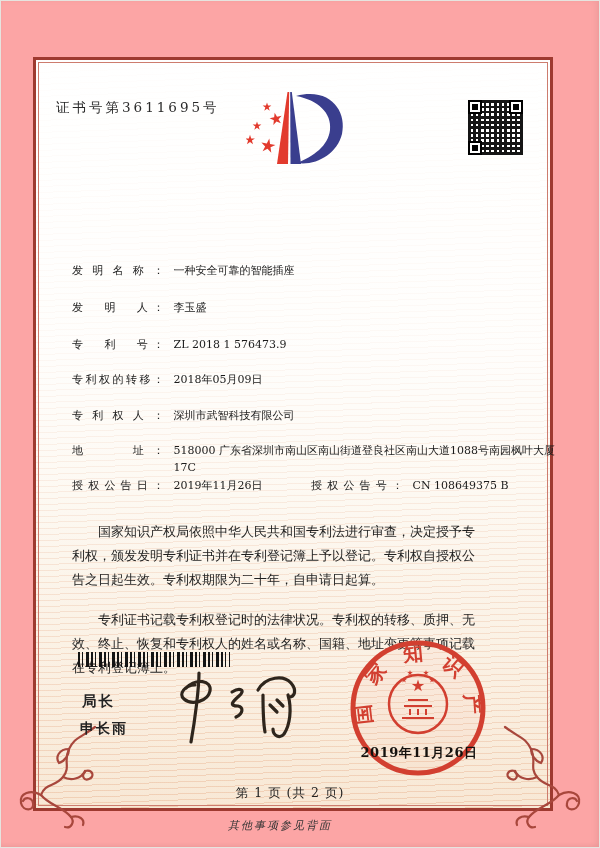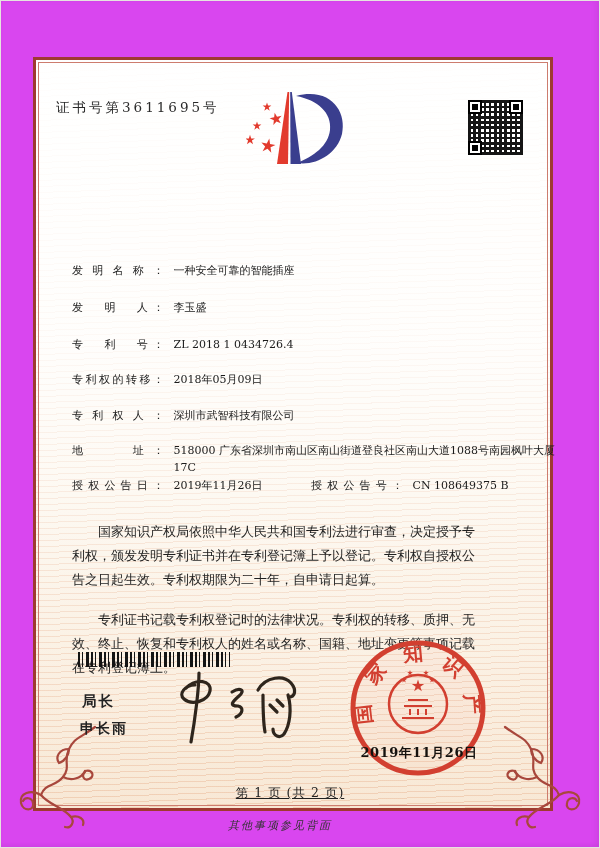--- a/index.html
+++ b/index.html
@@ -1,17 +1,17 @@
 <!DOCTYPE html>
 <html><head>
 <meta charset="utf-8">
 <style>
   html,body{margin:0;padding:0;}
   body{width:600px;height:848px;background:#f6f5f2;font-family:"DejaVu Serif","Liberation Serif",serif;}
-  .page{position:relative;width:600px;height:848px;background:#d946ef;overflow:hidden;
+  .page{position:relative;width:600px;height:848px;background:#fca5a5;overflow:hidden;
         box-shadow:inset 0 0 0 1px #e6e4df, inset -4px 0 6px rgba(0,0,0,.05), inset 0 -3px 4px rgba(0,0,0,.04);}
 
   
   .frame{position:absolute;left:33px;top:57px;width:514px;height:748px;z-index:0;
          border:3px solid #9e3a30;
          background:
            linear-gradient(180deg, rgba(255,255,255,.96) 0%, rgba(255,255,255,.82) 38%, rgba(255,255,255,.30) 70%, rgba(255,255,255,0) 100%),
            repeating-linear-gradient(178deg, rgba(224,148,104,.30) 0 1px, rgba(255,250,244,0) 1px 6px),
            linear-gradient(180deg,#fffef9 0%,#fcf4e7 55%,#f8e8d5 100%);}
   .frame::before{content:"";position:absolute;inset:2px;border:1px solid #cd7c6e;pointer-events:none;}
@@ -49,21 +49,21 @@
            background:repeating-linear-gradient(90deg,#141414 0 2px,transparent 2px 4px,#141414 4px 5px,transparent 5px 8px,#141414 8px 11px,transparent 11px 13px);}
 
   .seal{position:absolute;left:344px;top:634px;z-index:3;}
   .seal-date{position:absolute;left:360px;top:744px;width:118px;z-index:4;text-align:center;
              font-size:13px;font-weight:700;color:#14110e;letter-spacing:.5px;}
 
   .officer-title{position:absolute;left:82px;top:692px;z-index:3;font-family:"Liberation Sans","DejaVu Sans",sans-serif;font-weight:700;font-size:14.5px;color:#232323;letter-spacing:2px;}
   .officer-name{position:absolute;left:80px;top:720px;z-index:3;font-family:"Liberation Sans","DejaVu Sans",sans-serif;font-weight:700;font-size:14px;color:#232323;letter-spacing:2px;}
   .signature{position:absolute;left:158px;top:668px;z-index:3;}
 
-  .footer-page{position:absolute;left:33px;top:785px;width:514px;z-index:3;text-align:center;font-size:12.5px;color:#222;letter-spacing:1px;text-decoration:underline;}
+  .footer-page{position:absolute;left:33px;top:785px;width:514px;z-index:3;text-align:center;font-size:12.5px;color:#222;letter-spacing:1px;}
   .back-note{position:absolute;left:0;top:818px;width:560px;z-index:3;text-align:center;font-size:11px;color:#333;letter-spacing:2px;font-style:italic;}
 </style>
 </head>
 <body>
 
 <div class="page">
 
   <div class="frame"></div>
 
   <svg class="orn orn-l" width="95" height="110" viewBox="0 0 95 110">
@@ -115,21 +115,21 @@
   <div class="row r0">
     <span class="lab">发明名称：</span>
     <span class="val">一种安全可靠的智能插座</span>
   </div>
   <div class="row r1">
     <span class="lab">发　明　人：</span>
     <span class="val">李玉盛</span>
   </div>
   <div class="row r2">
     <span class="lab">专　利　号：</span>
-    <span class="val">ZL 2018 1 0434726.4</span>
+    <span class="val">ZL 2018 1 576473.9</span>
   </div>
   <div class="row r3">
     <span class="lab">专利权的转移：</span>
     <span class="val">2018年05月09日</span>
   </div>
   <div class="row r4">
     <span class="lab">专利权人：</span>
     <span class="val">深圳市武智科技有限公司</span>
   </div>
   <div class="row r5">

